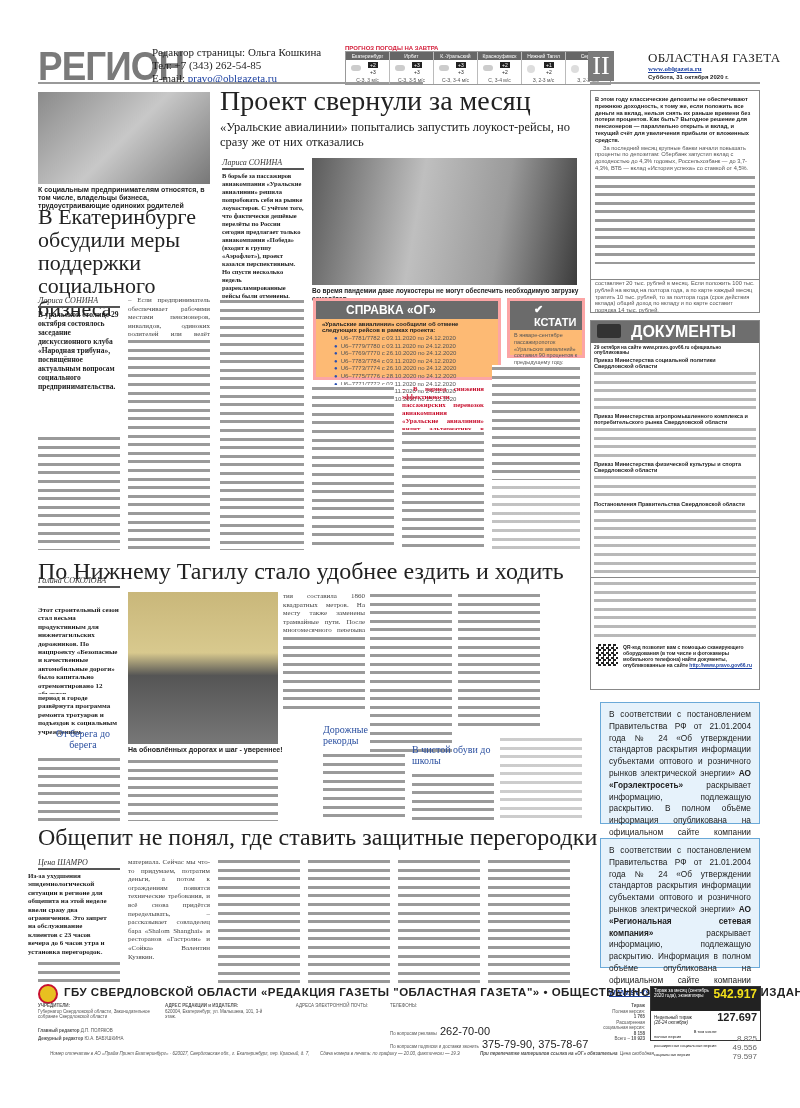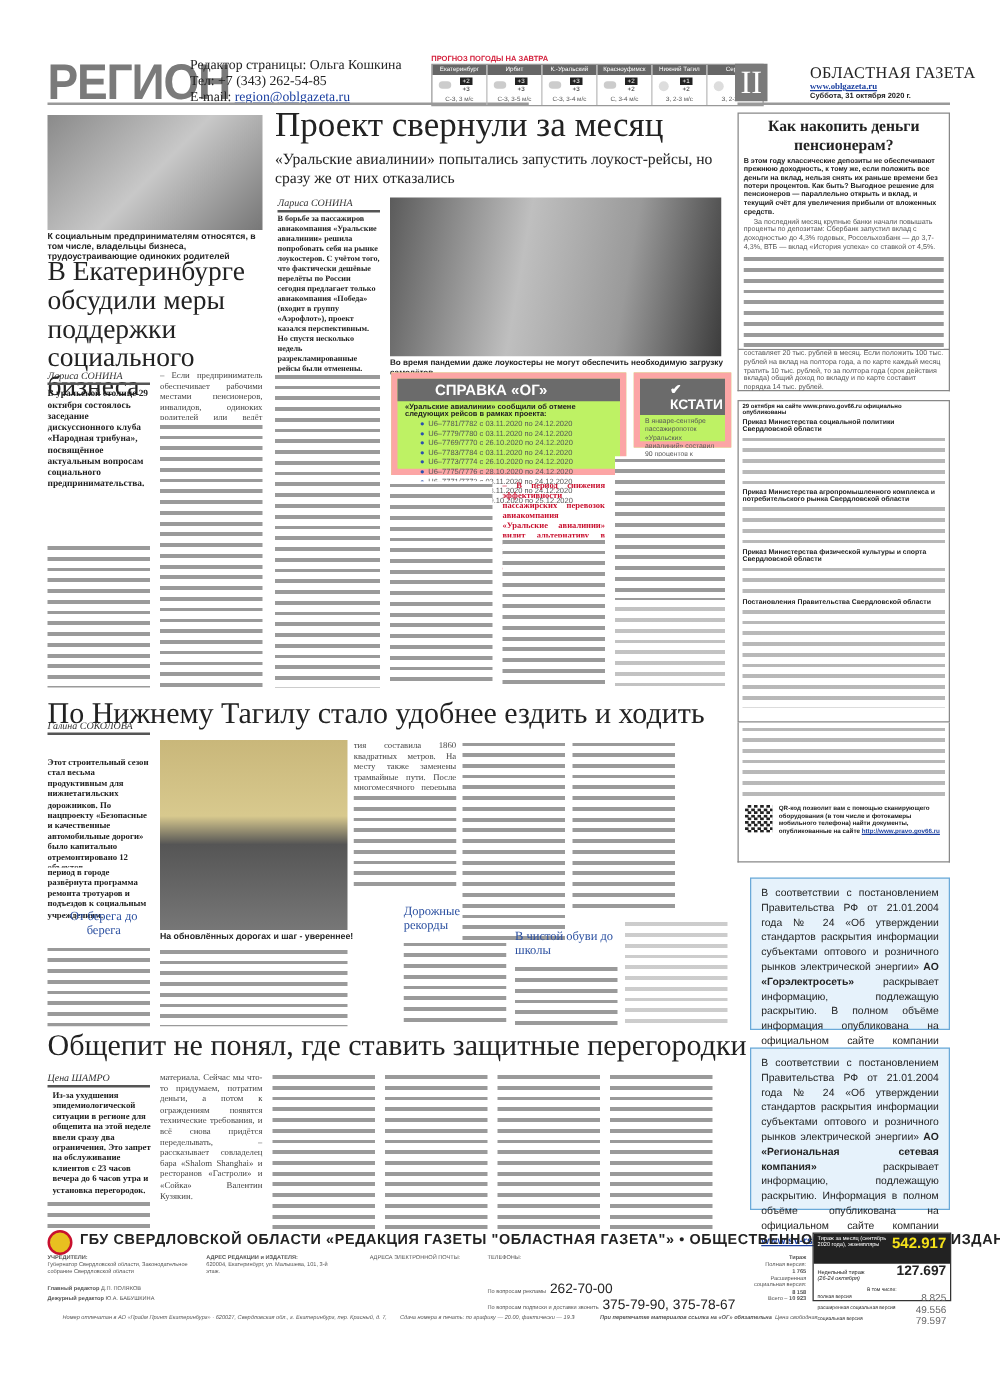--- a/index.html
+++ b/index.html
@@ -27,21 +27,21 @@
 .hdr-date{left:648px;top:74px;font-size:6px;font-family:"Liberation Sans",sans-serif;font-weight:bold}
 .photo{background:linear-gradient(135deg,#8a8a8a,#c8c8c8 50%,#777);}
 .cap{font-family:"Liberation Sans",sans-serif;font-size:7px;font-weight:bold;line-height:8px}
 .h1{font-size:22px;line-height:23px;color:#222}
 .h1big{font-size:28px;line-height:30px}
 .author{font-size:8px;font-style:italic;border-bottom:2px solid #555;padding-bottom:1px;color:#333}
 .lead{font-size:7.5px;font-weight:bold;line-height:9px}
 .txt{font-size:7px;line-height:8.6px;color:#444;text-align:justify}
 .txtlines{background:repeating-linear-gradient(#fff 0 2px,#9a9a9a 2px 5px,#fff 5px 8.6px)}
 .red{color:#c8102e;font-weight:bold}
-.box-grey{border:5px solid #fca5a5;background:#bef264}
+.box-grey{border:3px solid #fca5a5;background:#fdba74}
 .spravka-h{background:#6b6b6b;color:#fff;font-family:"Liberation Sans",sans-serif;font-weight:bold;font-size:12px;padding:2px 8px 2px 30px}
 .ul{font-family:"Liberation Sans",sans-serif;font-size:6px;line-height:7.6px;color:#555}
 .ul li{list-style:none}
 .ul li::before{content:"\25CF";color:#2a4fb0;margin-right:3px}
 .sub{color:#2a4fa0;font-weight:normal;font-size:10px;line-height:11px}
 .doc-h{background:#6e6e6e;color:#fff;font-family:"Liberation Sans",sans-serif;font-weight:bold;font-size:16px;padding:2px 8px 2px 40px}
 .ad{background:#e6f2fb;border:1px solid #6aa9d8;font-family:"Liberation Sans",sans-serif;font-size:8.3px;line-height:11.8px;color:#222;padding:6px 8px;text-align:justify}
 .ad a{color:#1a3fa0;font-weight:bold;text-decoration:underline}
 .foot-band{left:38px;top:988px;width:720px;font-family:"Liberation Sans",sans-serif;font-weight:bold;font-size:14px;letter-spacing:.5px}
 .foot-small{font-family:"Liberation Sans",sans-serif;font-size:4.5px;line-height:5.5px;color:#555}
@@ -50,21 +50,21 @@
 .circ-top b{position:absolute;right:3px;top:0;color:#f4e11a;font-size:12px}
 .mono{font-family:"Liberation Sans",sans-serif}
 </style>
 </head>
 <body>
 
 <div class="abs hdr-logo">РЕГИОН</div>
 <div class="abs hdr-ed">
   <div><b>Редактор страницы:</b> <span>Ольга Кошкина</span></div>
   <div><b>Тел:</b> <span>+7 (343) 262-54-85</span></div>
-  <div><b>E-mail:</b> <a>region@oblgazeta.ru</a></div>
+  <div><b>E-mail:</b> <a>pravo@oblgazeta.ru</a></div>
 </div>
 <div class="abs hdr-line"></div>
 
 <div class="abs wx-title">ПРОГНОЗ ПОГОДЫ НА ЗАВТРА</div>
 <div class="abs wx">
   <div class="wx-cell">
       <div class="wx-city">Екатеринбург</div>
       <div class="wx-body">
         <span class="wx-ic"></span>
         <span class="wx-t1">+2</span>
@@ -161,28 +161,28 @@
 </div>
 
 <div class="abs txtlines" style="left:220px;top:298px;width:84px;height:252px"></div>
 <div class="abs txtlines" style="left:312px;top:385px;width:82px;height:165px"></div>
 <div class="abs txt red" style="left:402px;top:385px;width:82px;font-size:6.8px;line-height:8px">– В период снижения эффективности пассажирских перевозок авиакомпания «Уральские авиалинии» видит альтернативу в развитии грузового направления деятельности.</div>
 <div class="abs txtlines" style="left:402px;top:430px;width:82px;height:120px"></div>
 <div class="abs txtlines" style="left:492px;top:365px;width:88px;height:115px"></div>
 <div class="abs txtlines" style="left:492px;top:484px;width:88px;height:66px;opacity:.6"></div>
 
 <div class="abs" style="left:590px;top:90px;width:170px;height:190px;border:1px solid #888;padding:3px 4px;overflow:hidden">
-  <div style="font-weight:bold;font-size:12.5px;text-align:center">Как накопить деньги пенсионерам?</div>
   <div class="mono" style="font-size:5.7px;font-weight:bold;line-height:6.8px;margin-top:2px">В этом году классические депозиты не обеспечивают прежнюю доходность, к тому же, если положить все деньги на вклад, нельзя снять их раньше времени без потери процентов. Как быть? Выгодное решение для пенсионеров — параллельно открыть и вклад, и текущий счёт для увеличения прибыли от вложенных средств.</div>
   <div class="mono" style="font-size:5.7px;line-height:6.8px;color:#555;margin-top:1px;text-indent:8px">За последний месяц крупные банки начали повышать проценты по депозитам: Сбербанк запустил вклад с доходностью до 4,3% годовых, Россельхозбанк — до 3,7-4,3%, ВТБ — вклад «История успеха» со ставкой от 4,5%.</div>
   <div class="txtlines" style="height:90px;margin-top:2px"></div>
 </div>
 <div class="abs mono" style="left:590px;top:280px;width:170px;height:33px;border:1px solid #888;border-top:none;font-size:5.7px;line-height:6.8px;color:#555;padding:0 4px">составляет 20 тыс. рублей в месяц. Если положить 100 тыс. рублей на вклад на полтора года, а по карте каждый месяц тратить 10 тыс. рублей, то за полтора года (срок действия вклада) общий доход по вкладу и по карте составит порядка 14 тыс. рублей.</div>
 
 <div class="abs" style="left:590px;top:320px;width:170px;height:258px;border:1px solid #888;overflow:hidden">
+  <div class="doc-h"><span style="position:absolute;left:6px;top:3px;width:24px;height:14px;background:#333;border-radius:2px"></span><span>ДОКУМЕНТЫ</span></div>
   <div class="mono" style="font-size:4.8px;font-weight:bold;padding:2px 3px">29 октября на сайте www.pravo.gov66.ru официально опубликованы</div>
   <div class="mono" style="font-size:5.5px;font-weight:bold;padding:0 3px">Приказ Министерства социальной политики Свердловской области</div>
   <div class="txtlines" style="height:42px;margin:1px 3px;opacity:.7"></div>
   <div class="mono" style="font-size:5.5px;font-weight:bold;padding:0 3px">Приказ Министерства агропромышленного комплекса и потребительского рынка Свердловской области</div>
   <div class="txtlines" style="height:34px;margin:1px 3px;opacity:.7"></div>
   <div class="mono" style="font-size:5.5px;font-weight:bold;padding:0 3px">Приказ Министерства физической культуры и спорта Свердловской области</div>
   <div class="txtlines" style="height:26px;margin:1px 3px;opacity:.7"></div>
   <div class="mono" style="font-size:5.5px;font-weight:bold;padding:0 3px">Постановления Правительства Свердловской области</div>
   <div class="txtlines" style="height:80px;margin:1px 3px;opacity:.7"></div>
 </div>
@@ -213,21 +213,21 @@
 
 <div class="abs ad" style="left:600px;top:702px;width:160px;height:122px">
   <span>В соответствии с постановлением Правительства РФ от 21.01.2004 года № 24 «Об утверждении стандартов раскрытия информации субъектами оптового и розничного рынков электрической энергии»</span> <b>АО «Горэлектросеть»</b> <span>раскрывает информацию, подлежащую раскрытию.</span> <span>В полном объёме информация опубликована на официальном сайте компании</span> <a>www.zao-ges.ru.</a>
 </div>
 <div class="abs ad" style="left:600px;top:838px;width:160px;height:130px">
   <span>В соответствии с постановлением Правительства РФ от 21.01.2004 года № 24 «Об утверждении стандартов раскрытия информации субъектами оптового и розничного рынков электрической энергии»</span> <b>АО «Региональная сетевая компания»</b> <span>раскрывает информацию, подлежащую раскрытию.</span> <span>Информация в полном объёме опубликована на официальном сайте компании</span> <a>www.sv-rsk.ru.</a>
 </div>
 
 <div class="abs h1" style="left:38px;top:826px;width:560px;font-size:24px">Общепит не понял, где ставить защитные перегородки</div>
 <div class="abs author" style="left:38px;top:858px;width:82px">Цена ШАМРО</div>
-<div class="abs lead" style="left:42px;top:872px;width:82px;font-size:7px;line-height:8.4px;height:90px;overflow:hidden">Из-за ухудшения эпидемиологической ситуации в регионе для общепита на этой неделе ввели сразу два ограничения. Это запрет на обслуживание клиентов с 23 часов вечера до 6 часов утра и установка перегородок.</div>
+<div class="abs lead" style="left:28px;top:872px;width:82px;font-size:7px;line-height:8.4px;height:90px;overflow:hidden">Из-за ухудшения эпидемиологической ситуации в регионе для общепита на этой неделе ввели сразу два ограничения. Это запрет на обслуживание клиентов с 23 часов вечера до 6 часов утра и установка перегородок.</div>
 <div class="abs txtlines" style="left:38px;top:960px;width:82px;height:24px"></div>
 <div class="abs txt" style="left:128px;top:858px;width:82px;height:126px;overflow:hidden">материала. Сейчас мы что-то придумаем, потратим деньги, а потом к ограждениям появятся технические требования, и всё снова придётся переделывать, – рассказывает совладелец бара «Shalom Shanghai» и ресторанов «Гастроли» и «Сойка» Валентин Кузякин.</div>
 <div class="abs txtlines" style="left:218px;top:858px;width:82px;height:126px"></div>
 <div class="abs txtlines" style="left:308px;top:858px;width:82px;height:126px"></div>
 <div class="abs txtlines" style="left:398px;top:858px;width:82px;height:126px"></div>
 <div class="abs txtlines" style="left:488px;top:858px;width:82px;height:126px"></div>
 
 <div class="abs" style="left:38px;top:984px;width:20px;height:20px;border-radius:50%;background:#e8c020;border:2px solid #c8102e"></div>
 <div class="abs foot-band" style="left:64px;top:986px;width:585px;white-space:nowrap;font-size:11.5px">ГБУ СВЕРДЛОВСКОЙ ОБЛАСТИ «РЕДАКЦИЯ ГАЗЕТЫ "ОБЛАСТНАЯ ГАЗЕТА"» • ОБЩЕСТВЕННО-ПОЛИТИЧЕСКОЕ ИЗДАНИЕ</div>
 <div class="abs foot-small" style="left:38px;top:1003px;width:130px"><b>УЧРЕДИТЕЛИ:</b><br><span>Губернатор Свердловской области, Законодательное собрание Свердловской области</span></div>

